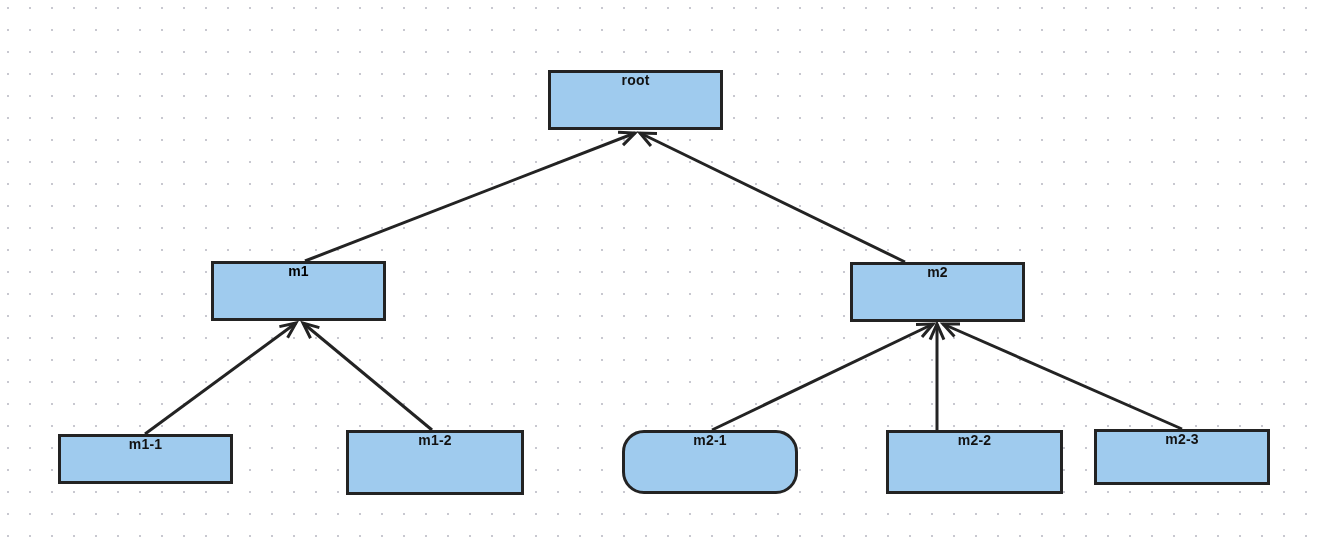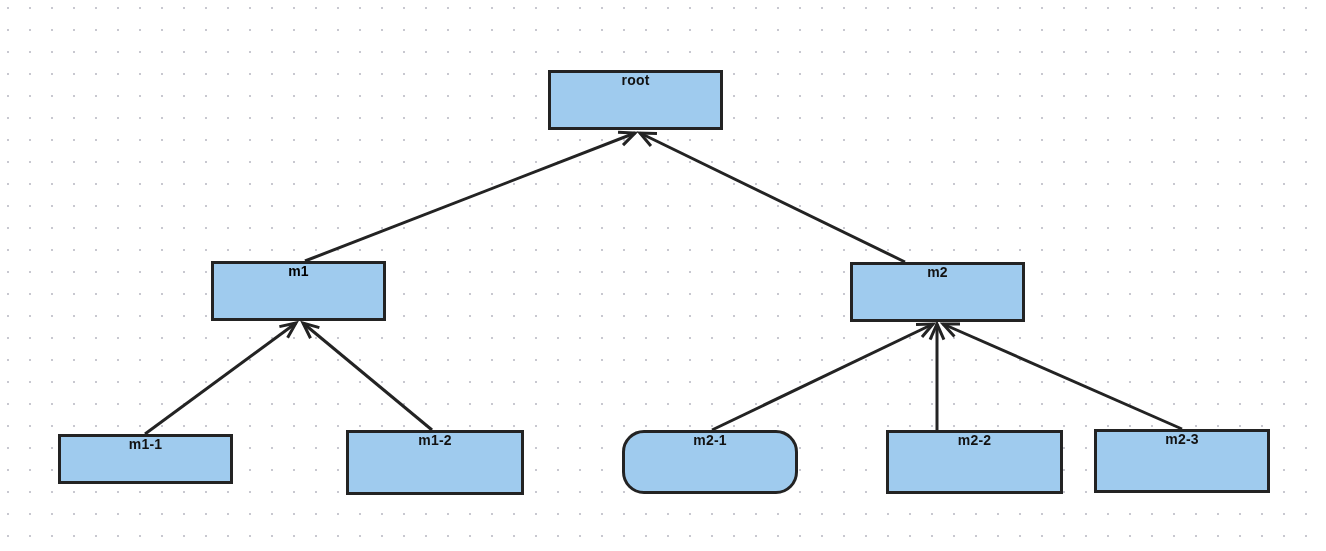--- a/index.html
+++ b/index.html
@@ -86,18 +86,18 @@
       </div>
       <div class="node" style="left: 346px; top: 430px; width: 178px; height: 65px; background: rgb(159, 203, 238); border-color: rgb(35, 35, 35); border-width: 3px; color: rgb(18, 18, 18);">
         <span class="node-label">m1-2</span>
       </div>
       <div class="node" style="left: 622px; top: 430px; width: 176px; height: 64px; background: rgb(159, 203, 238); border-color: rgb(35, 35, 35); border-width: 3px; color: rgb(18, 18, 18); border-radius: 22px;">
         <span class="node-label">m2-1</span>
       </div>
       <div class="node" style="left: 849px; top: 430px; width: 177px; height: 64px; background: rgb(159, 203, 238); border-color: rgb(35, 35, 35); border-width: 3px; color: rgb(18, 18, 18); margin-left: 37px;">
         <span class="node-label">m2-2</span>
       </div>
-      <div class="node" style="left: 1094px; top: 429px; width: 176px; height: 64px; background: rgb(159, 203, 238); border-color: rgb(35, 35, 35); border-width: 3px; color: rgb(18, 18, 18);">
+      <div class="node" style="left: 1094px; top: 429px; width: 176px; height: 56px; background: rgb(159, 203, 238); border-color: rgb(35, 35, 35); border-width: 3px; color: rgb(18, 18, 18);">
         <span class="node-label">m2-3</span>
       </div>
     </div>
 
 </div>
 
 </body></html>

